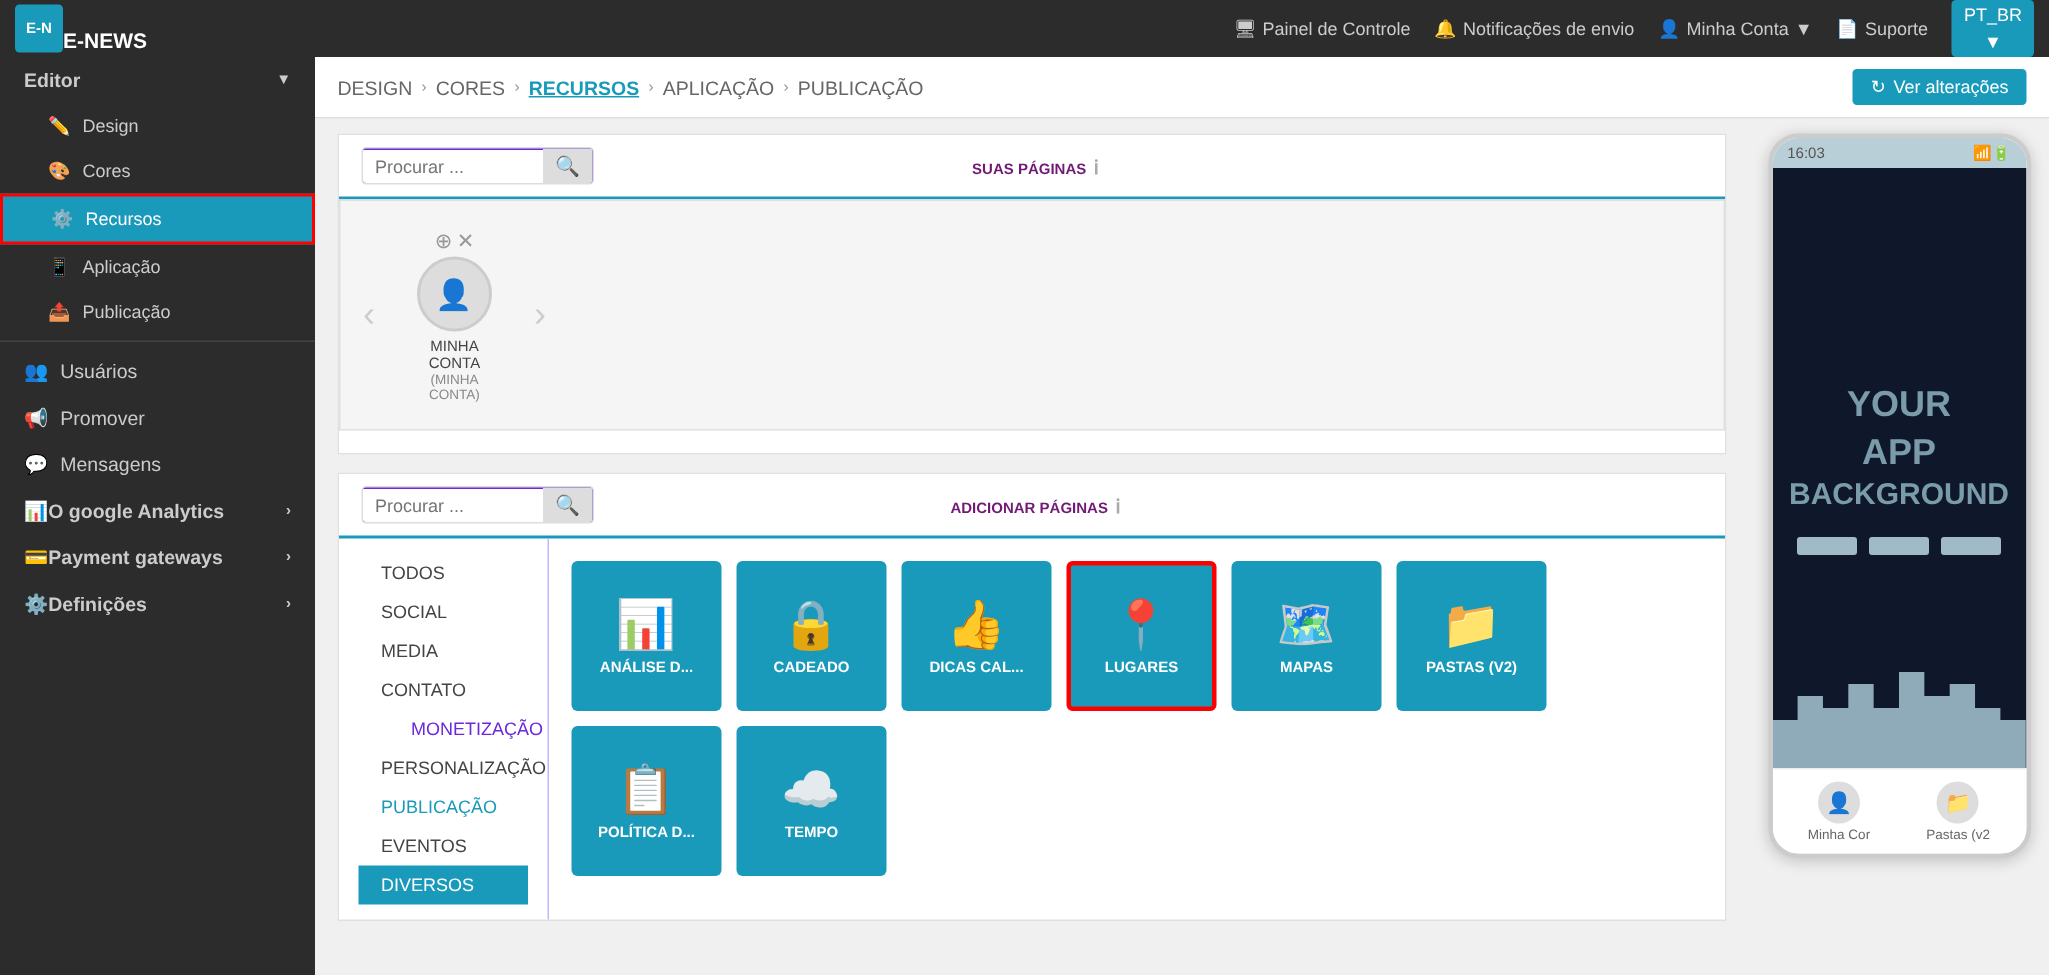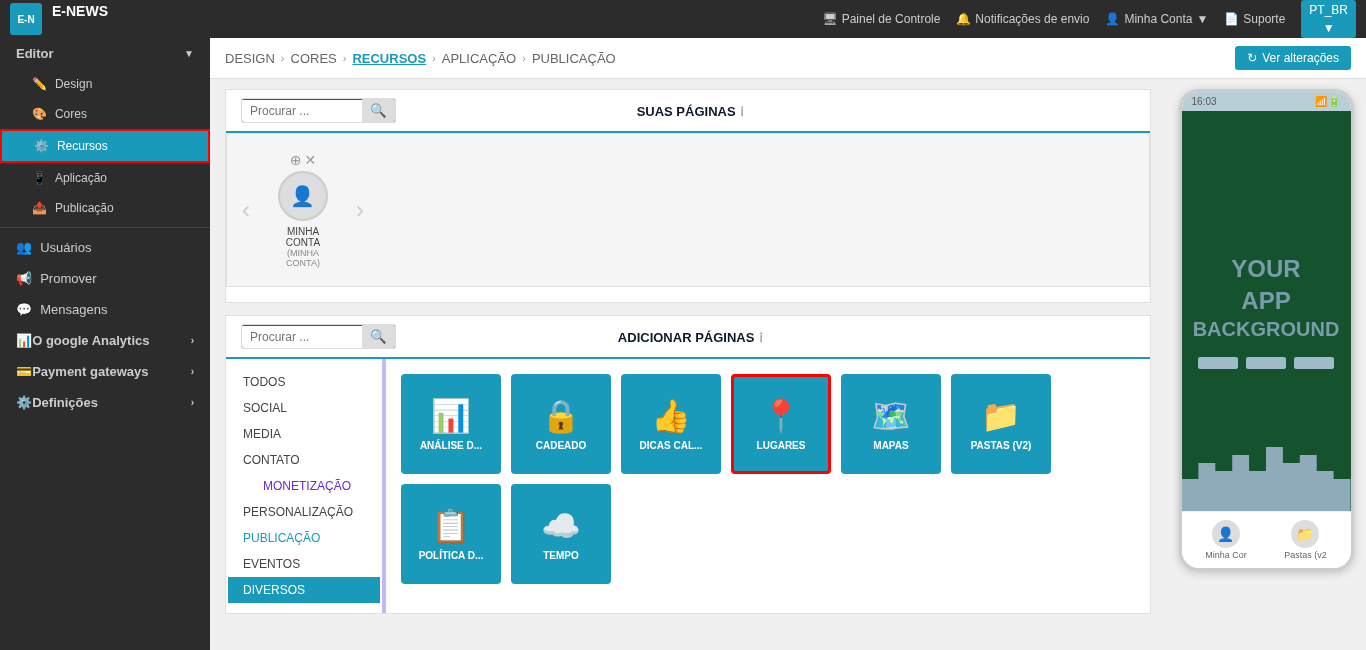--- a/index.html
+++ b/index.html
@@ -9,21 +9,21 @@
     .top-bar {
       background: #2c2c2c;
       color: #ccc;
       display: flex;
       align-items: center;
       justify-content: space-between;
       padding: 0 10px;
       height: 38px;
       flex-shrink: 0;
     }
-    .top-bar-left { display: flex; align-items: flex-start; gap: 10px; }
+    .top-bar-left { display: flex; align-items: flex-end; }
     .app-logo { width: 32px; height: 32px; background: #1a9aba; display: flex; align-items: center; justify-content: center; color: white; font-size: 10px; font-weight: bold; border-radius: 3px; }
     .app-name { color: white; font-size: 14px; font-weight: bold; }
     .top-bar-right { display: flex; align-items: center; gap: 16px; font-size: 12px; color: #ccc; }
     .top-bar-right span { cursor: pointer; display: flex; align-items: center; gap: 4px; }
     .lang-btn { background: #1a9aba; color: white; padding: 3px 8px; border-radius: 3px; display: flex; align-items: center; gap: 4px; cursor: pointer; flex-direction: column; }
 
     
     .main-layout { display: flex; flex: 1; overflow: hidden; }
 
     
@@ -51,56 +51,56 @@
     }
     .breadcrumb-item { color: #666; cursor: pointer; }
     .breadcrumb-item.active { color: #1a9aba; font-weight: bold; text-decoration: underline; }
     .breadcrumb-sep { color: #999; font-size: 11px; }
     .ver-btn { background: #1a9aba; color: white; border: none; padding: 5px 12px; border-radius: 3px; cursor: pointer; font-size: 12px; display: flex; align-items: center; gap: 5px; }
 
     
     .pages-section { display: flex; flex: 1; overflow: hidden; }
     .pages-main { flex: 1; padding: 10px 15px; overflow-y: auto; }
     .section-title { font-size: 18px; font-weight: bold; color: #444; text-align: center; flex: 1; }
-    .section-title span { font-size: 13px; color: #0f172a; }
+    .section-title span { font-size: 10px; color: #701a75; }
     .search-bar { display: flex; align-items: center; border: 1px solid #ddd; border-radius: 3px; overflow: hidden; background: #6d28d9; }
     .search-bar input { border: none; outline: none; padding: 4px 8px; font-size: 12px; width: 120px; color: #999; }
     .search-bar button { background: #ddd; border: none; padding: 4px 8px; cursor: pointer; }
 
     .pages-row-container { display: flex; align-items: center; gap: 8px; background: #f5f5f5; border: 1px solid #e0e0e0; padding: 10px; margin-bottom: 15px; }
     .page-card { width: 80px; text-align: center; padding: 8px; cursor: pointer; }
     .page-card-icon { width: 50px; height: 50px; border-radius: 50%; background: #ddd; margin: 0 auto 5px; display: flex; align-items: center; justify-content: center; font-size: 20px; color: #666; border: 2px solid #ccc; }
     .page-card-name { font-size: 10px; color: #444; }
     .page-card-sub { font-size: 9px; color: #888; }
     .nav-arrow { font-size: 24px; color: #ccc; cursor: pointer; padding: 5px; }
     .page-card-controls { display: flex; gap: 3px; justify-content: center; margin-bottom: 3px; }
     .page-card-controls span { font-size: 14px; color: #999; cursor: pointer; }
 
     
     .add-pages-section { background: white; border: 1px solid #e0e0e0; }
     .add-pages-header-bar { background: white; border-bottom: 2px solid #1a9aba; display: flex; align-items: center; justify-content: space-between; padding: 8px 15px; }
     .add-pages-body { display: flex; }
-    .categories-list { width: 160px; flex-shrink: 0; padding: 10px 2px; border-right: 4px solid #c4b5fd; }
+    .categories-list { width: 140px; flex-shrink: 0; padding: 10px 13px; border-right: 1px solid #c4b5fd; }
     .cat-item { padding: 6px 15px; font-size: 12px; cursor: pointer; color: #444; }
     .cat-item.active { background: #1a9aba; color: white; position: relative; }
     .cat-item.active::after { content: ''; position: absolute; right: -10px; top: 50%; transform: translateY(-50%); border: 10px solid transparent; border-left-color: #1a9aba; }
     .cat-item.yellow { color: #6d28d9; margin-left: 20px; }
     .cat-item.blue { color: #1a9aba; }
 
     .pages-grid { display: flex; flex-wrap: wrap; gap: 10px; padding: 15px; align-content: flex-start; }
     .page-tile { width: 100px; height: 100px; background: #1a9aba; display: flex; flex-direction: column; align-items: center; justify-content: center; cursor: pointer; border-radius: 4px; color: white; font-size: 10px; text-align: center; padding: 5px; }
     .page-tile.selected { border: 3px solid red; }
     .page-tile-icon { font-size: 32px; margin-bottom: 5px; }
     .page-tile-label { font-size: 10px; font-weight: bold; text-transform: uppercase; }
 
     
     .phone-preview { width: 200px; flex-shrink: 0; padding: 10px; display: flex; flex-direction: column; align-items: center; }
     .phone-frame { width: 175px; background: white; border-radius: 20px; border: 3px solid #ccc; overflow: hidden; box-shadow: 0 2px 10px rgba(0,0,0,0.2); }
     .phone-status-bar { background: #b8cfd8; padding: 4px 10px; display: flex; justify-content: space-between; align-items: center; font-size: 10px; color: #555; }
-    .phone-content { background: #14532d; min-height: 400px; display: flex; flex-direction: column; align-items: center; justify-content: center; color: white; font-size: 22px; font-weight: bold; text-align: center; padding: 20px; position: relative; }
+    .phone-content { background: #0f172a; min-height: 400px; display: flex; flex-direction: column; align-items: center; justify-content: center; color: white; font-size: 22px; font-weight: bold; text-align: center; padding: 20px; position: relative; }
     .phone-bg-text { line-height: 1.3; color: #7a9caa; font-size: 24px; }
     .phone-bottom-bar { background: white; padding: 8px 5px; display: flex; justify-content: space-around; align-items: center; font-size: 9px; color: #666; border-top: 1px solid #eee; }
     .phone-bottom-item { display: flex; flex-direction: column; align-items: center; gap: 2px; }
     .phone-bottom-icon { width: 28px; height: 28px; background: #ddd; border-radius: 50%; display: flex; align-items: center; justify-content: center; font-size: 14px; }
 
     .city-silhouette { position: absolute; bottom: 0; left: 0; right: 0; height: 80px; background: #8faab8; clip-path: polygon(0 100%, 0 60%, 10% 60%, 10% 40%, 20% 40%, 20% 50%, 30% 50%, 30% 30%, 40% 30%, 40% 50%, 50% 50%, 50% 20%, 60% 20%, 60% 40%, 70% 40%, 70% 30%, 80% 30%, 80% 50%, 90% 50%, 90% 60%, 100% 60%, 100% 100%); }
   </style>
 </head>
 <body>
 

